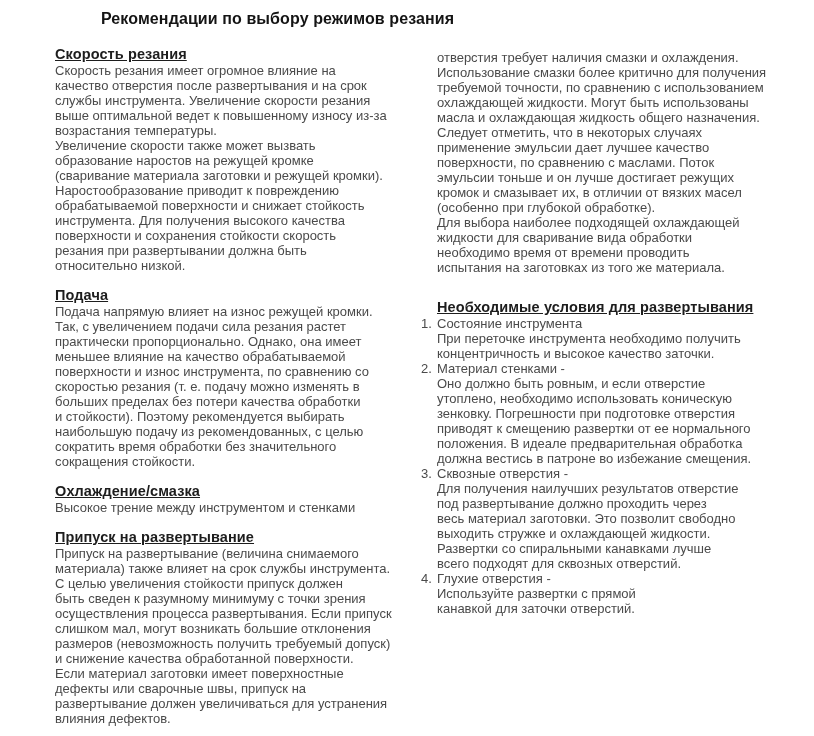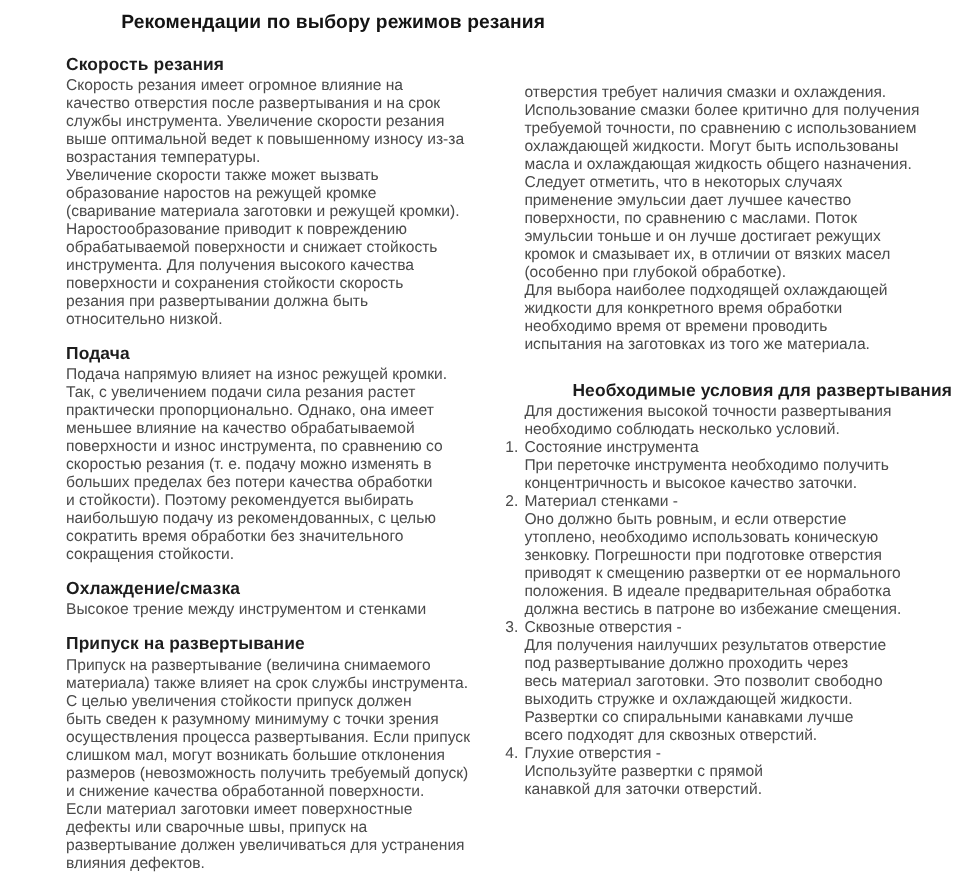--- a/index.html
+++ b/index.html
@@ -20,29 +20,29 @@
     font-size: 16px; font-weight: 700; line-height: 19px;
     color: #141414; letter-spacing: 0.1px;
     white-space: nowrap;
   }
   .col {
     position: absolute;
     font-size: 13px; line-height: 15px;
     color: #4a4a4a;
   }
   .col-left  { left: 55px;  top: 46px; width: 378px; }
-  .col-right { left: 437px; top: 69px; width: 376px; }
+  .col-right { left: 437px; top: 50px; width: 376px; }
   .sec { margin: 0; }
   .sec + .sec { margin-top: 14px; }
   .sec-h {
     font-size: 14.5px; font-weight: 700; line-height: 17px;
-    color: #1d1d1d; letter-spacing: 0.1px;
+    color: #1d1d1d; letter-spacing: 0.1px; text-decoration: underline;
   }
   .par { white-space: pre-line; margin: 0; }
-  .conditions-h { margin-top: 24px; margin-left: 40px; }
+  .conditions-h { margin-top: 24px; }
   .cond-list { margin: 0; }
   .li { position: relative; }
   .li-num { position: absolute; left: -16px; top: 0; width: 14px; }
   .li-title { margin: 0; }
 </style>
 </head>
 <body>
 
 <div class="page">
 
@@ -113,28 +113,26 @@
 требуемой точности, по сравнению с использованием
 охлаждающей жидкости. Могут быть использованы
 масла и охлаждающая жидкость общего назначения.
 Следует отметить, что в некоторых случаях
 применение эмульсии дает лучшее качество
 поверхности, по сравнению с маслами. Поток
 эмульсии тоньше и он лучше достигает режущих
 кромок и смазывает их, в отличии от вязких масел
 (особенно при глубокой обработке).</p>
     <p class="par">Для выбора наиболее подходящей охлаждающей
-жидкости для конкретного время обработки
+жидкости для сваривание вида обработки
 необходимо время от времени проводить
 испытания на заготовках из того же материала.</p>
 
     <section class="sec">
       <h2 class="sec-h conditions-h">Необходимые условия для развертывания</h2>
-      <p class="par">Для достижения высокой точности развертывания
-необходимо соблюдать несколько условий.</p>
 
       <div class="cond-list">
 
         <div class="li">
           <span class="li-num">1.</span>
           <div class="li-body">
             <p class="li-title">Состояние инструмента</p>
             <p class="par">При переточке инструмента необходимо получить
 концентричность и высокое качество заточки.</p>
           </div>

